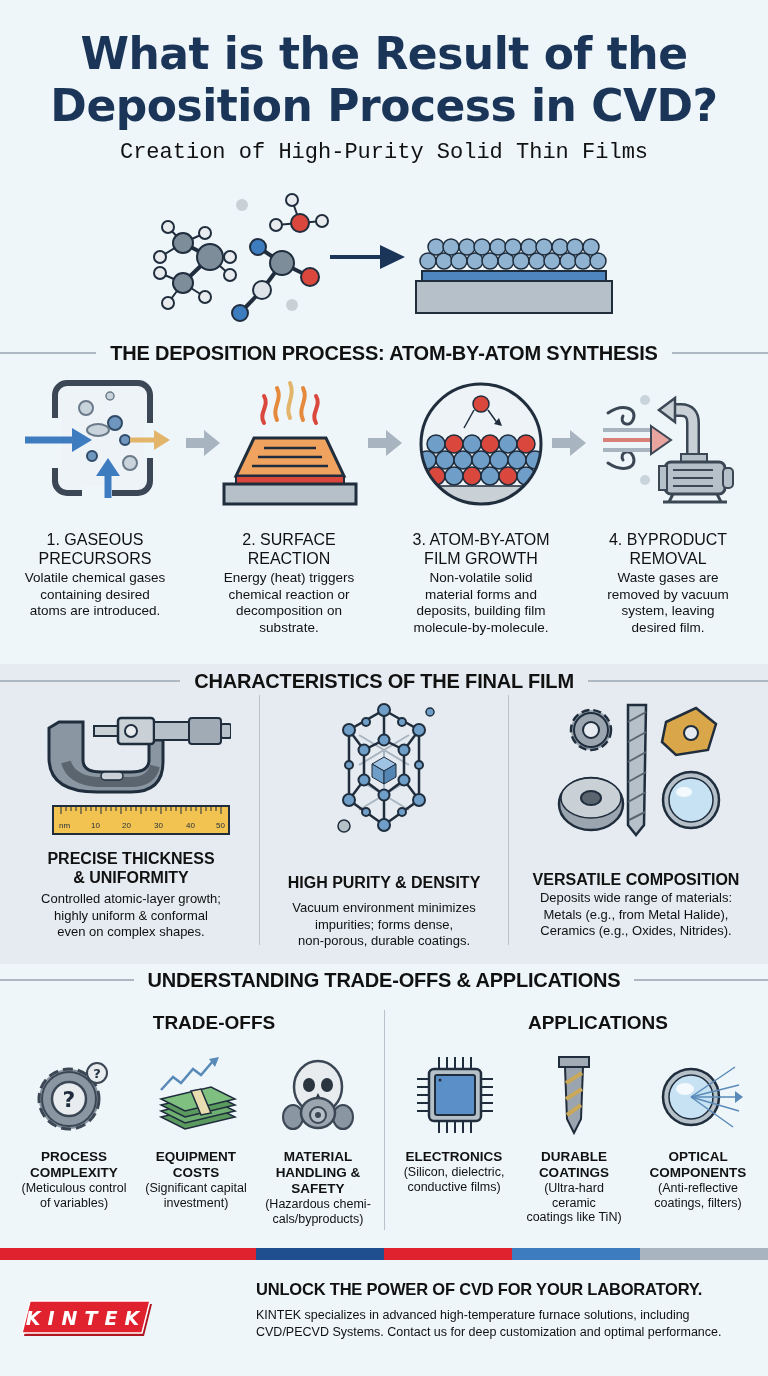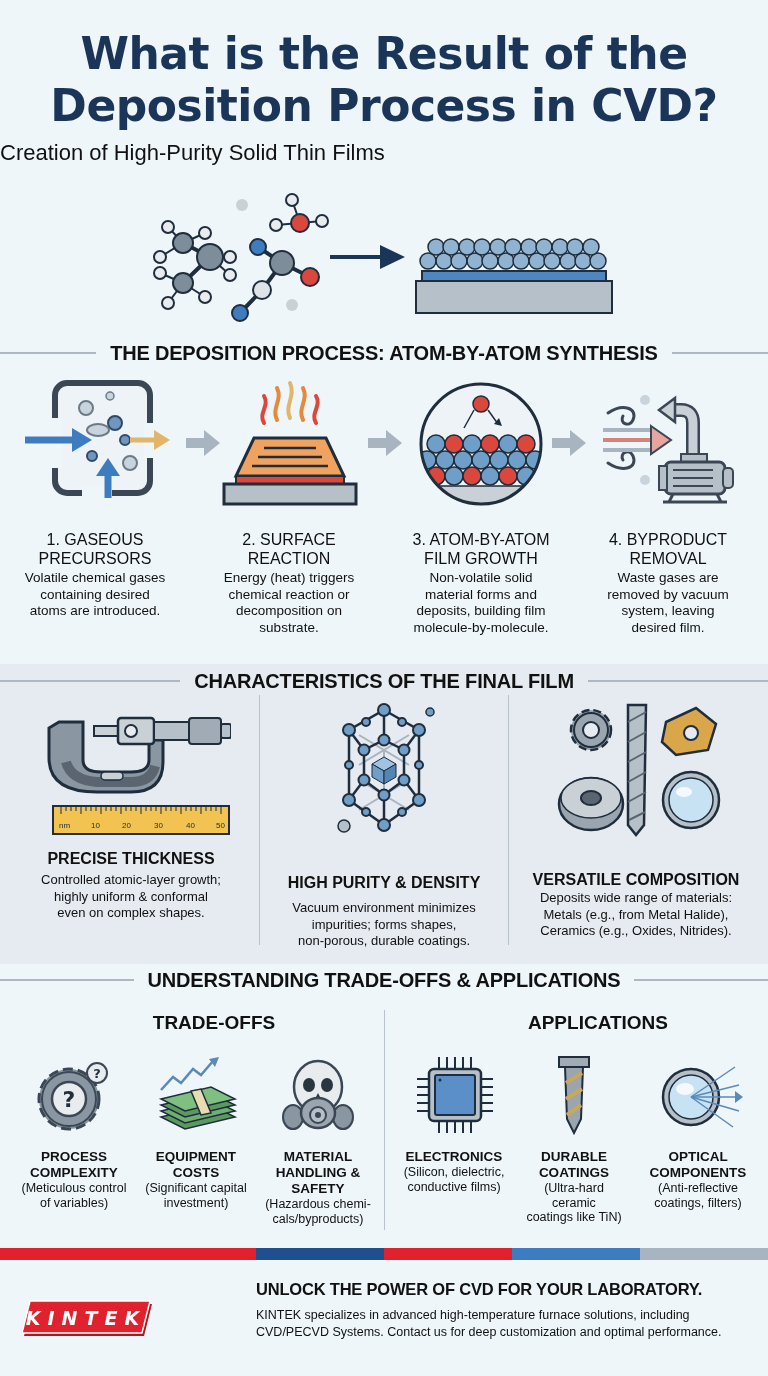--- a/index.html
+++ b/index.html
@@ -11,21 +11,21 @@
     position: relative;
   }
   .title {
     position: absolute; left: 0; top: 28px; width: 768px;
     text-align: center; font-family: "DejaVu Sans", sans-serif;
     font-weight: bold; font-size: 44px; line-height: 52px;
     color: #1b3558; letter-spacing: -0.5px;
   }
   .subtitle {
     position: absolute; left: 0; top: 140px; width: 768px;
-    font-size: 22px; color: #111;
+    text-align: center; font-size: 22px; color: #111; font-family: Liberation Mono, monospace;
   }
   .hero { position: absolute; left: 0; top: 185px; width: 768px; height: 140px; }
 
   .sec-head {
     position: absolute; left: 0; width: 768px; height: 30px;
     display: flex; align-items: center; justify-content: center;
   }
   .sec-head .line { flex: 1; height: 1.5px; background: #aeb8c2; }
   .sec-head .txt { padding: 0 14px; font-weight: bold; font-size: 20px; color: #111; white-space: nowrap; letter-spacing: -0.2px; }
 
@@ -356,20 +356,21 @@
       <text x="28" y="128">nm</text>
       <text x="60" y="128">10</text>
       <text x="91" y="128">20</text>
       <text x="123" y="128">30</text>
       <text x="155" y="128">40</text>
       <text x="185" y="128">50</text>
     </g>
   </svg>
   <h3 style="">
       <div>PRECISE THICKNESS</div>
+      <div>&amp; UNIFORMITY</div>
     </h3>
   <p><span>Controlled atomic-layer growth;</span><br><span>highly uniform &amp; conformal</span><br><span>even on complex shapes.</span></p>
 </div>
 
 <div class="char" style="left:256px">
   <svg class="ico" viewBox="0 0 200 140">
     <g stroke="#a8b4bf" stroke-width="2">
       <line x1="100" y1="50" x2="100" y2="110"></line>
         <line x1="75" y1="35" x2="125" y2="65"></line>
         <line x1="125" y1="35" x2="75" y2="65"></line>
@@ -408,21 +409,21 @@
         <circle cx="118" cy="22" r="4"></circle>
       <circle cx="82" cy="112" r="4"></circle>
         <circle cx="118" cy="112" r="4"></circle>
     </g>
     <circle cx="146" cy="12" r="4" fill="#6f9fc8" stroke="#1f2d3d" stroke-width="1.5"></circle>
     <circle cx="60" cy="126" r="6" fill="#b5c0c8" stroke="#1f2d3d" stroke-width="1.5"></circle>
   </svg>
   <h3 style="margin-top:29px">
       <div>HIGH PURITY &amp; DENSITY</div>
     </h3>
-  <p style="margin-top:8px"><span>Vacuum environment minimizes</span><br><span>impurities; forms shapes,</span><br><span>non-porous, durable coatings.</span></p>
+  <p style="margin-top:8px"><span>Vacuum environment minimizes</span><br><span>impurities; forms dense,</span><br><span>non-porous, durable coatings.</span></p>
 </div>
 
 <div class="char" style="left:508px">
   <svg class="ico" viewBox="0 0 200 140">
     <g>
       <circle cx="55" cy="30" r="20" fill="#9aa5af" stroke="#1f2d3d" stroke-width="2.5" stroke-dasharray="8 4"></circle>
       <circle cx="55" cy="30" r="17" fill="#9aa5af" stroke="#1f2d3d" stroke-width="2"></circle>
       <circle cx="55" cy="30" r="8" fill="#e5ebf1" stroke="#1f2d3d" stroke-width="2"></circle>
     </g>
     <g>

